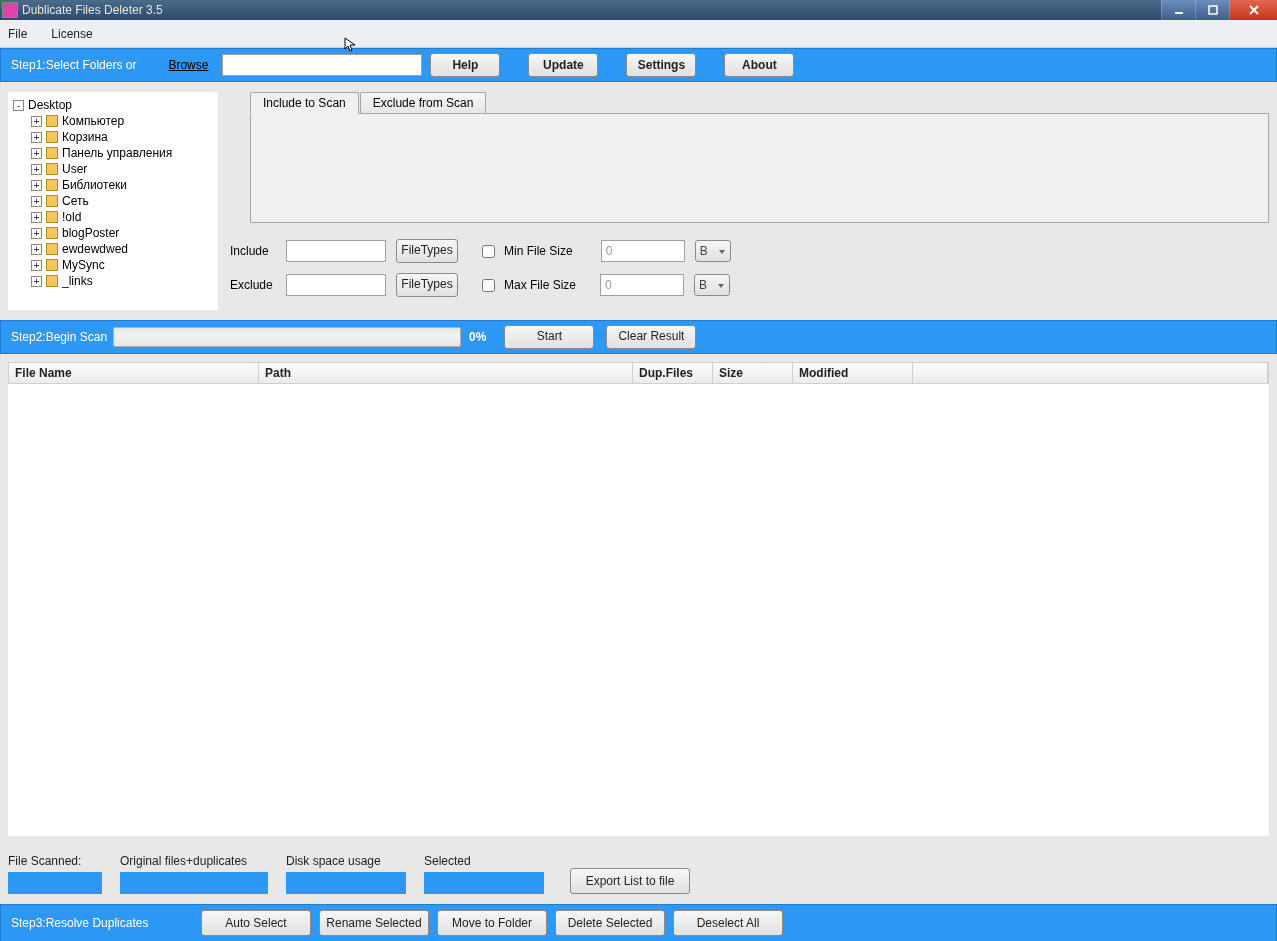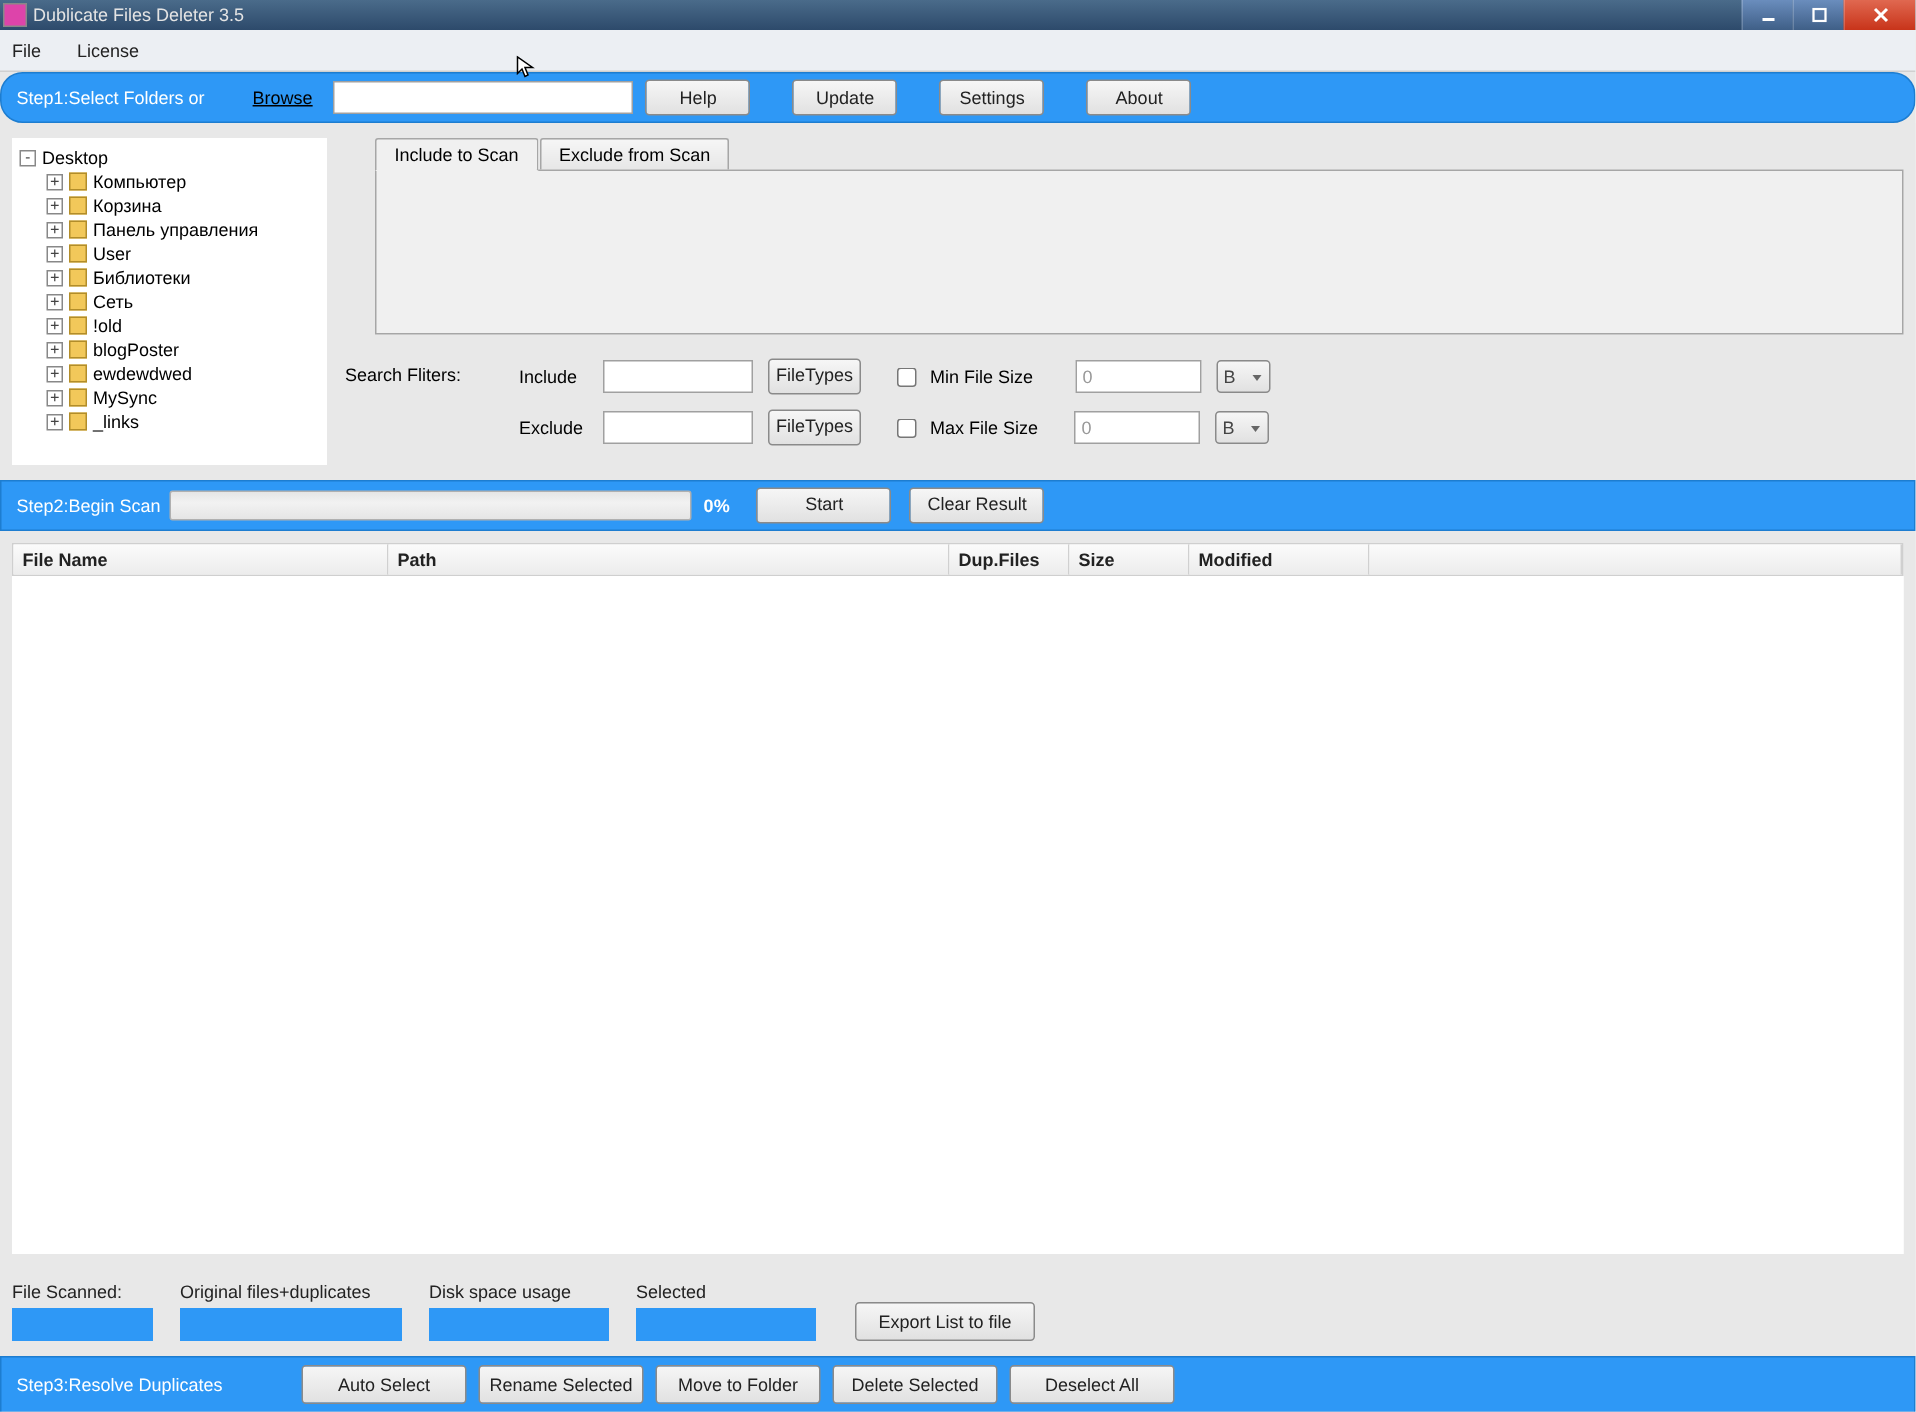--- a/index.html
+++ b/index.html
@@ -19,21 +19,21 @@
 
 .menubar { height: 28px; background: #eceff3; display: flex; align-items: center; padding: 0 8px; border-bottom: 1px solid #d0d0d0; }
 .menubar .item { margin-right: 24px; color: #222; cursor: default; }
 
 
 .bluebar { background: #2e98f6; color: #fff; display: flex; align-items: center; padding: 0 10px; height: 34px; border: 1px solid #1d7dd0; }
 .bluebar.step3 { height: 38px; }
 
 
 .btn { background: linear-gradient(to bottom,#f6f6f6,#e1e1e1); border: 1px solid #8a8a8a; border-radius: 3px; padding: 3px 0; text-align: center; cursor: default; font-size: 12px; color: #222; }
-.btn.top { width: 70px; height: 24px; line-height: 16px; margin-left: 8px; }
+.btn.top { width: 70px; height: 24px; line-height: 16px; margin-left: 8px; font-weight: bold; }
 .btn.side { width: 70px; height: 38px; border: 2px solid #595959; border-radius: 0; display: flex; align-items: center; justify-content: center; margin-bottom: 8px; }
 .btn.wide { width: 110px; height: 26px; display:flex; align-items:center; justify-content:center;}
 
 
 .txt { background: #fff; border: 1px solid #a0a0a0; height: 22px; padding: 2px 4px; font-size: 12px; }
 .txt.small { width: 100px; }
 .sel { background: linear-gradient(to bottom,#f6f6f6,#e1e1e1); border: 1px solid #8a8a8a; border-radius: 3px; height: 22px; width: 36px; display:flex; align-items:center; padding: 0 4px; font-size:12px; color:#444; position: relative;}
 .sel::after { content: ''; width:0; height:0; border-left:3px solid transparent; border-right:3px solid transparent; border-top:4px solid #666; position:absolute; right:5px; top:9px;}
 
 
@@ -91,21 +91,21 @@
         </svg>
       </div>
   </div>
 </div>
 
 <div class="menubar">
   <div class="item">File</div>
   <div class="item">License</div>
 </div>
 
-<div class="bluebar" style="justify-content: flex-start; border-radius: 15px;">
+<div class="bluebar" style="justify-content: flex-start;">
   <span>Step1:Select Folders or</span>
   <span class="link" style="margin-left:32px">Browse</span>
   <input class="txt" style="width: 200px; margin-left: 14px;" value="">
   <div class="btn top">Help</div>
   <div class="btn top" style="margin-left:28px">Update</div>
   <div class="btn top" style="margin-left:28px">Settings</div>
   <div class="btn top" style="margin-left:28px">About</div>
 </div>
 
 <div style="display:flex; padding:10px 8px 10px 8px; gap:12px; background:#e8e8e8;">
@@ -176,21 +176,20 @@
 
 
   <div style="flex:1; display:flex; flex-direction:column;">
     <div class="tabstrip" style="margin-left:20px;">
       <div class="tab active">Include to Scan</div>
       <div class="tab">Exclude from Scan</div>
     </div>
     <div class="tabbody" style="margin-left:20px;"></div>
 
     <div style="display:flex; gap:26px; margin-top:16px;">
-      <div style="width:90px; padding-top:4px;">Search Fliters:</div>
       <div style="display:flex; flex-direction:column; gap:10px;">
 
         <div style="display:flex; align-items:center; gap:10px;">
           <span style="width:46px">Include</span>
           <input class="txt small" value="" style="">
           <div class="btn" style="width:62px; height:24px;">FileTypes</div>
           <span style="display:flex; align-items:center; gap:6px; margin-left:10px;">
             <input type="checkbox" style="">
             <span>Min File Size</span>
           </span>

